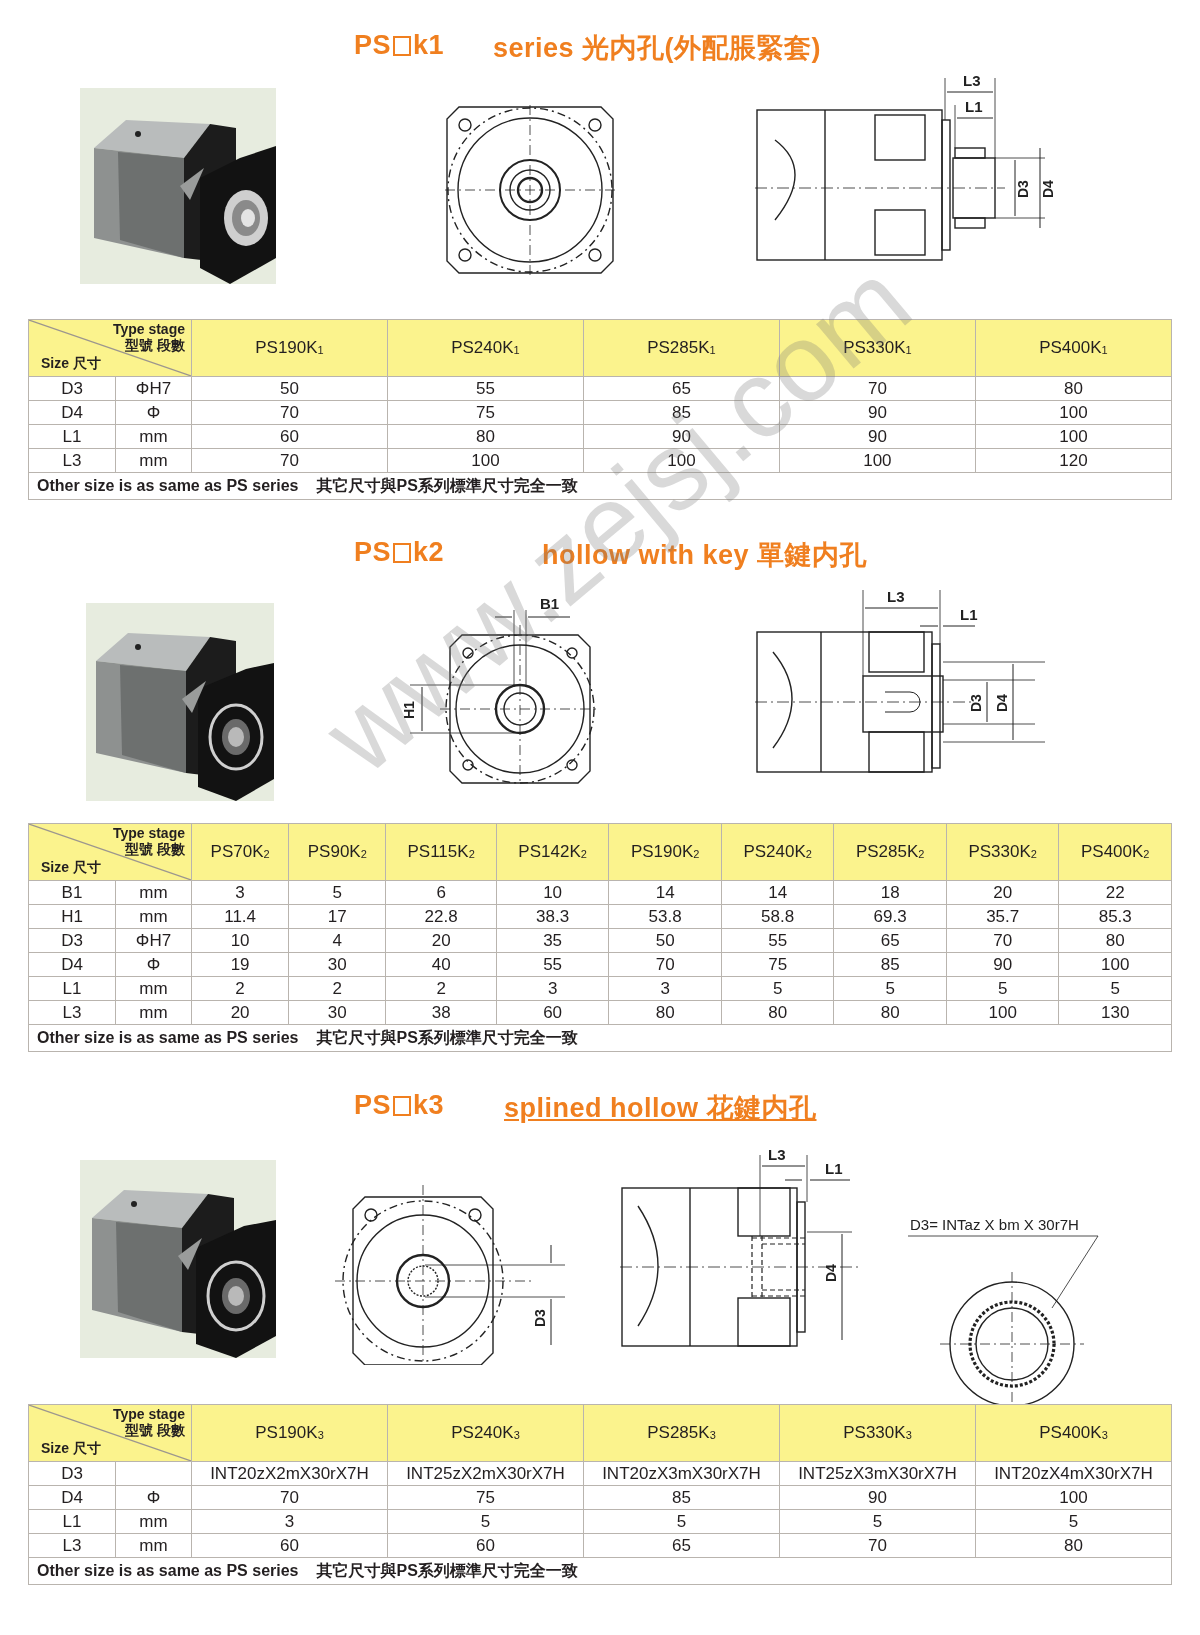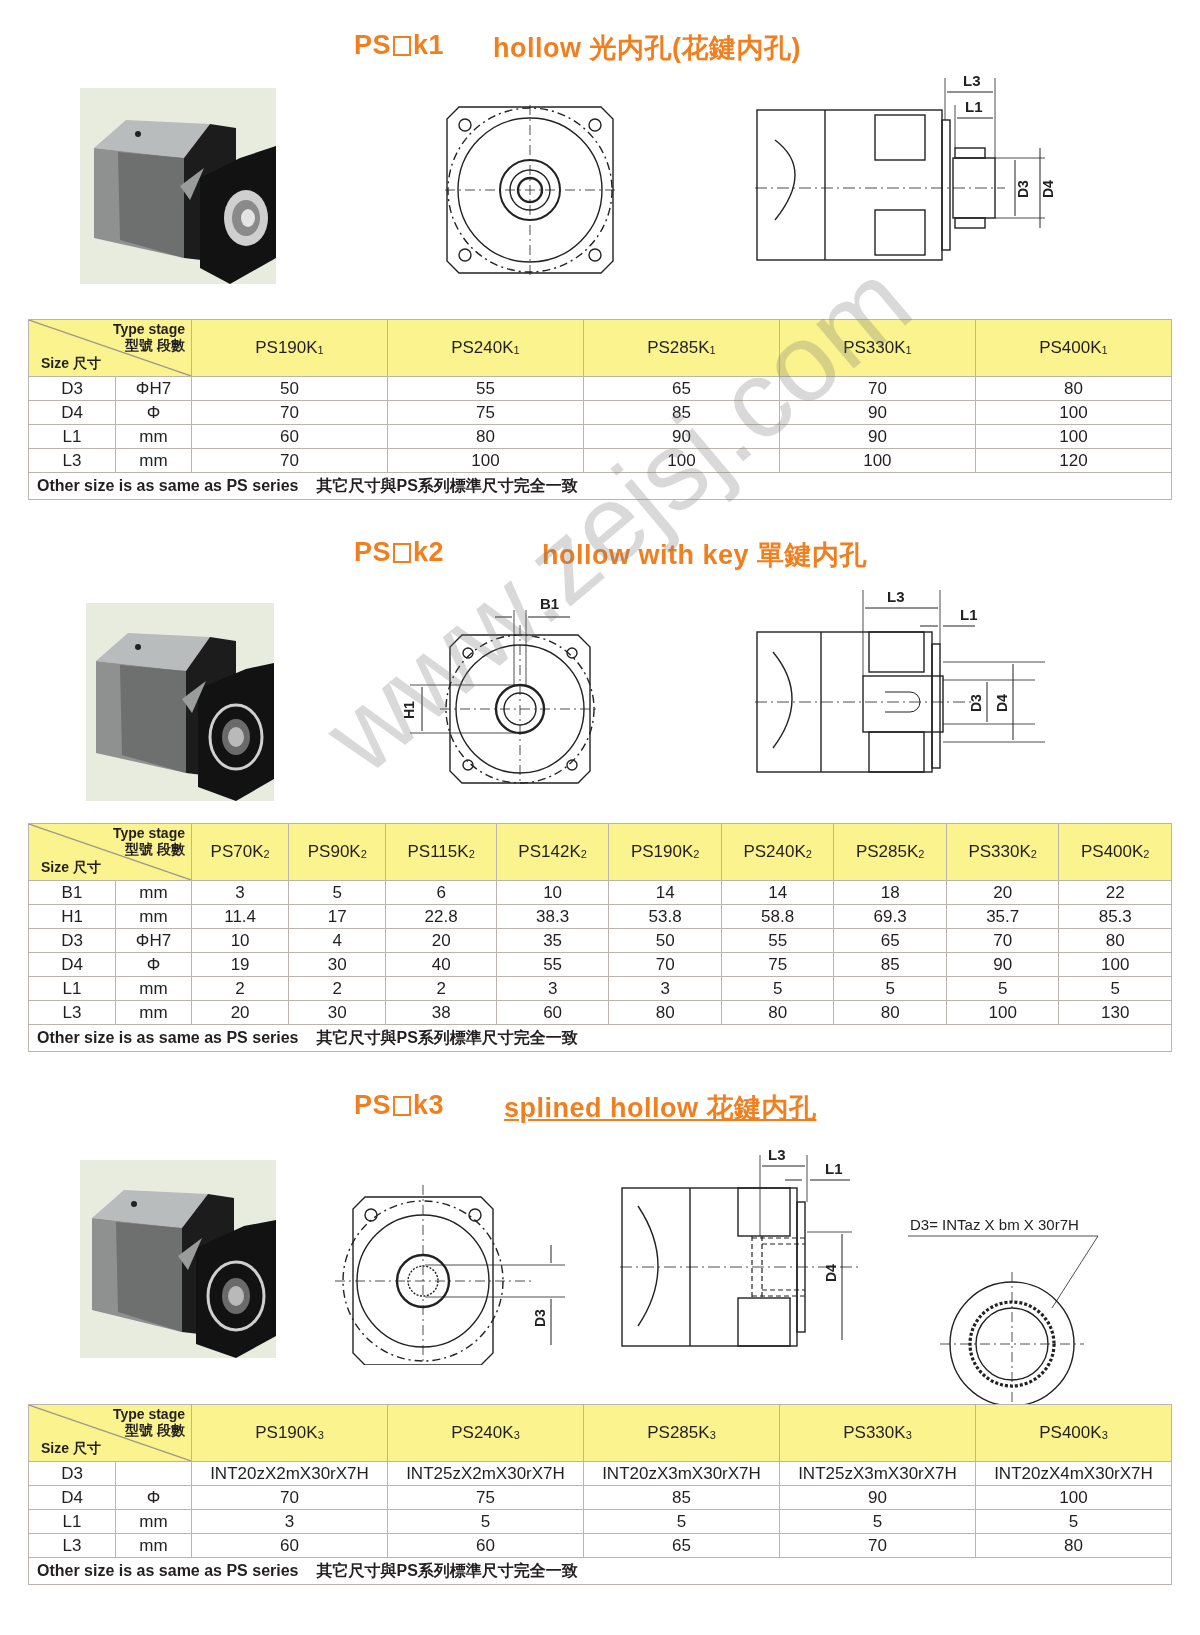--- a/index.html
+++ b/index.html
@@ -25,21 +25,21 @@
   .note .zh { margin-left:18px; }
   .sub { font-size:11px; vertical-align:-1px; }
   .watermark { position:absolute; left:300px; top:700px; font-size:110px; color:rgba(120,120,120,0.28);
          transform:rotate(-40deg); transform-origin:left top; font-family:"Liberation Sans", sans-serif; white-space:nowrap; pointer-events:none; }
 </style>
 </head>
 <body>
 
 <div class="section-title" style="top:30px;">
   <span class="code" style="left:354px;"><span>PS</span><span class="box-glyph"></span><span>k1</span></span>
-  <span class="desc" style="left:493px;">hollow 光内孔(花鍵内孔)</span>
+  <span class="desc" style="left:493px;">series 光内孔(外配脹緊套)</span>
 </div>
 
 <div class="photo" style="left:80px;top:88px;width:196px;height:196px;">
   <svg width="196" height="196" viewBox="0 0 196 196">
     <polygon points="14,60 46,32 130,36 104,70" fill="#b9bcbc"></polygon>
     <polygon points="14,60 104,70 104,170 14,150" fill="#8e9190"></polygon>
     <polygon points="38,64 104,70 104,170 40,152" fill="#6d706f"></polygon>
     <polygon points="104,70 130,36 156,40 156,176 104,170" fill="#1c1c1c"></polygon>
     <polygon points="120,90 160,70 196,58 196,170 150,196 120,180" fill="#121212"></polygon>
     <polygon points="100,98 124,80 110,112" fill="#9a9c9b"></polygon>

